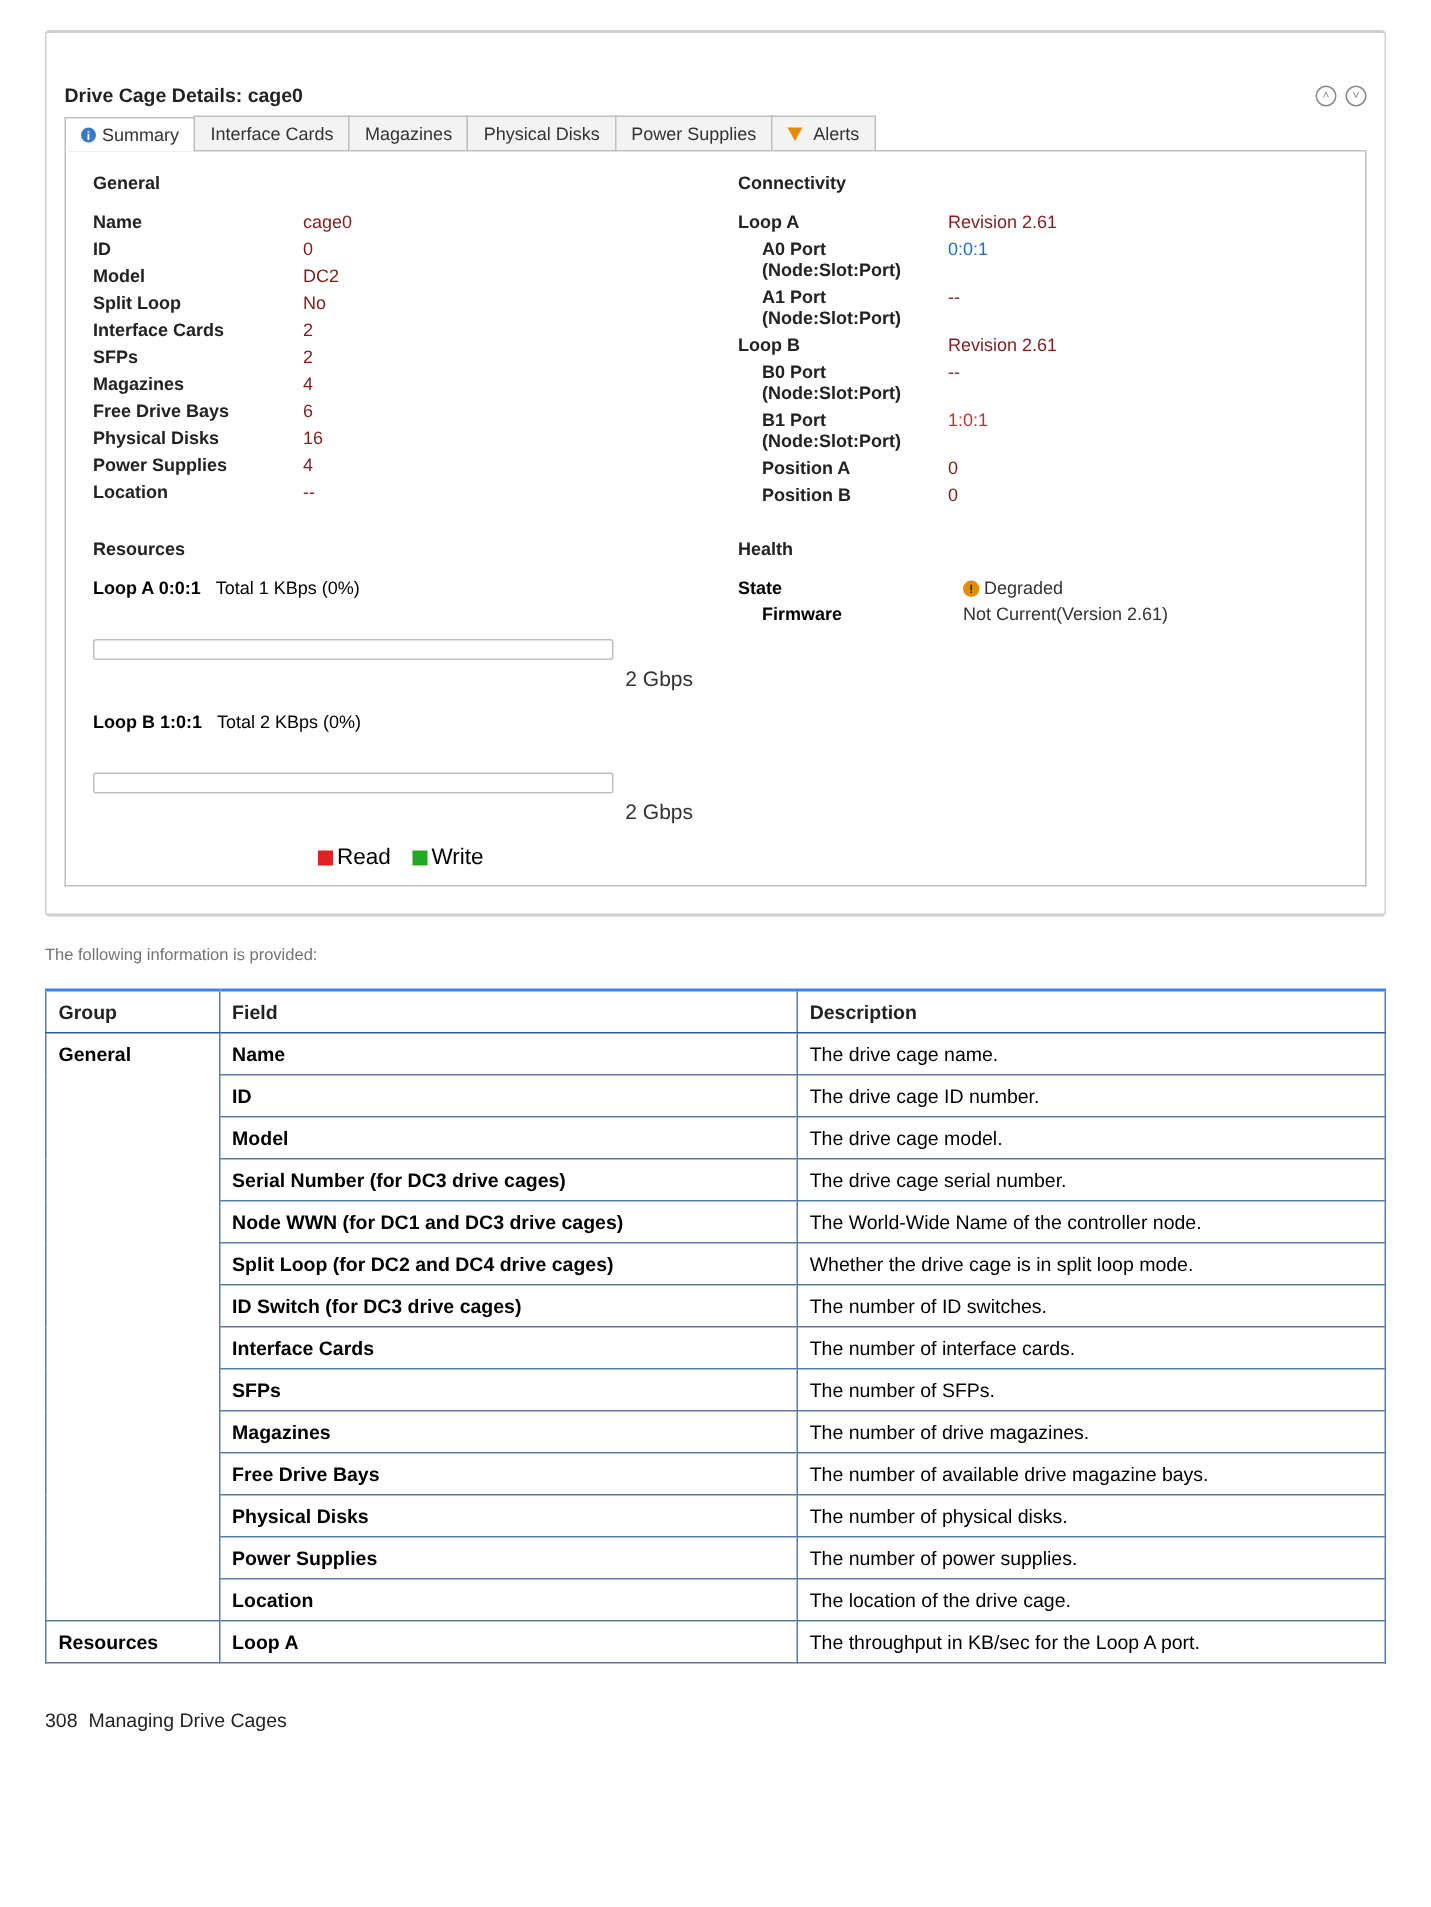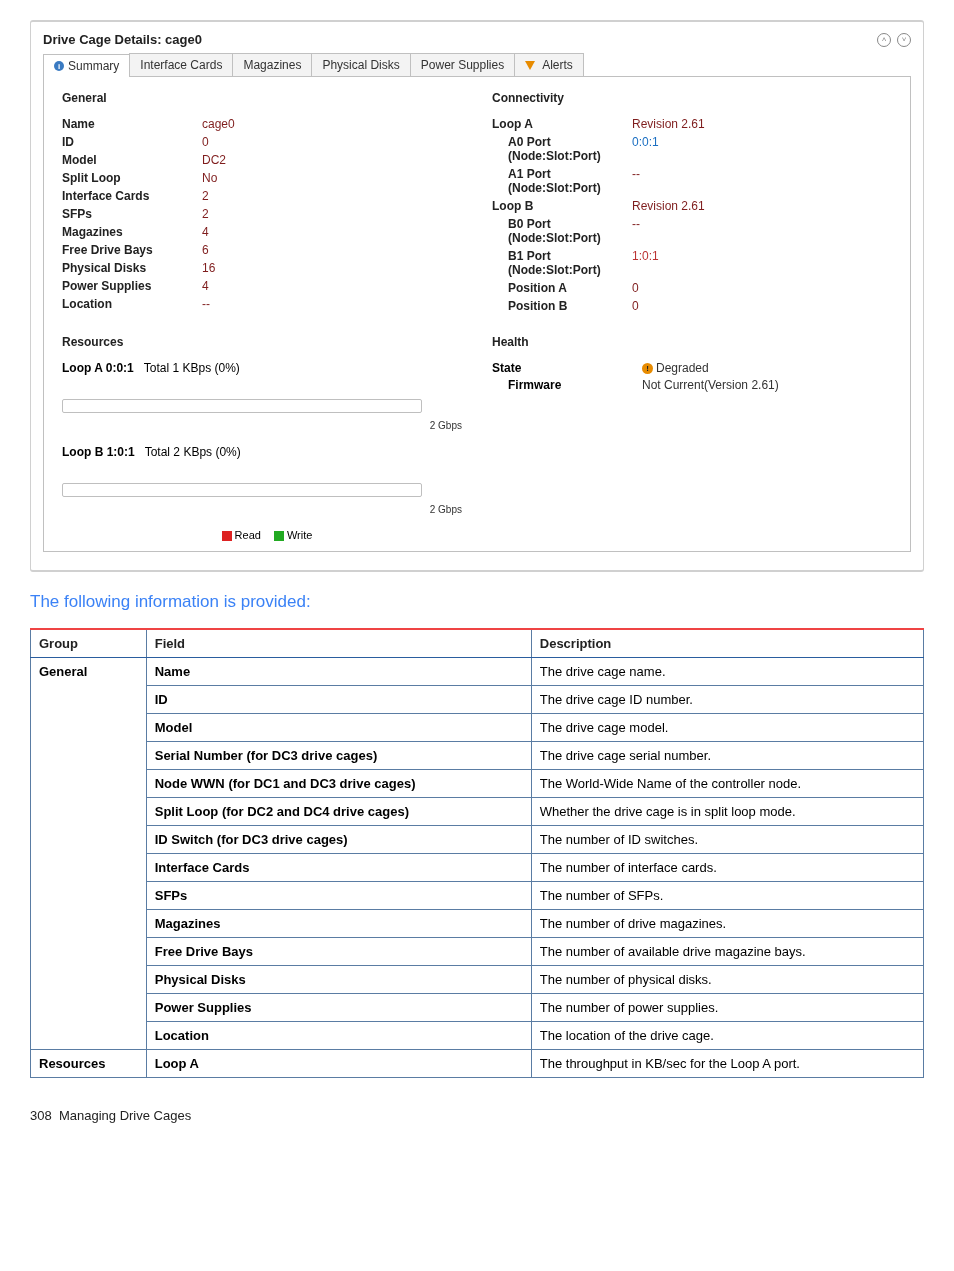--- a/index.html
+++ b/index.html
@@ -1,18 +1,18 @@
 <!DOCTYPE html>
 <html><head>
 <meta charset="utf-8">
 <style>
   * { box-sizing: border-box; margin: 0; padding: 0; }
   body { font-family: Arial, Helvetica, sans-serif; background: #fff; color: #000; padding: 20px 30px; width: 954px; }
   .panel { border: 1px solid #d0d0d0; border-top: 2px solid #d0d0d0; border-bottom: 2px solid #d0d0d0; border-radius: 3px; padding: 10px 12px 18px; background: #fff; }
-  .panel-title-row { display: flex; justify-content: space-between; align-items: center; margin-bottom: 6px; }
+  .panel-title-row { display: flex; justify-content: space-between; align-items: center; margin-bottom: 6px; margin-top: 24px; }
   .panel-title { font-weight: bold; font-size: 13px; color: #222; }
   .title-icons { display: flex; gap: 6px; }
   .circ-icon { width: 14px; height: 14px; border: 1px solid #888; border-radius: 50%; display: inline-flex; align-items: center; justify-content: center; font-size: 8px; color: #888; }
   .tabs { display: flex; border-bottom: 1px solid #c0c0c0; font-size: 12px; }
   .tab { padding: 4px 10px; border: 1px solid #c0c0c0; border-bottom: none; background: #f3f3f3; margin-right: -1px; display: flex; align-items: center; gap: 4px; color: #333; }
   .tab.active { background: #fff; position: relative; top: 1px; }
   .tab-icon-info { width: 10px; height: 10px; border-radius: 50%; background: #3a7ac2; color: #fff; font-size: 8px; display: inline-flex; align-items: center; justify-content: center; font-weight: bold; }
   .content { border: 1px solid #c0c0c0; border-top: none; padding: 14px 18px 10px; font-size: 12px; }
   .row2 { display: flex; }
   .col { flex: 1; }
@@ -20,39 +20,39 @@
   .section-head { font-weight: bold; color: #222; margin-bottom: 12px; font-size: 12px; }
   .kv { display: flex; margin-bottom: 4px; }
   .kv .k { font-weight: bold; width: 140px; color: #222; }
   .kv .k.sub { padding-left: 16px; }
   .kv .v { color: #7f1d1d; }
   .v.link-blue { color: #1b6fc2; }
   .v.link-red { color: #b33; }
   .resources-block { margin-top: 18px; }
   .bar-wrap { margin-top: 6px; margin-bottom: 14px; display:flex; align-items:center; gap:8px;}
   .bar { flex:1; height: 14px; border: 1px solid #bfbfbf; background: #fff; border-radius:2px;}
-  .bar-label { font-size: 10px; color:#333; white-space:nowrap;margin-top:39px;}
+  .bar-label { font-size: 14px; color:#333; white-space:nowrap;margin-top:39px;}
   .loop-head { font-size:12px; }
   .loop-head .b { font-weight:bold; }
-  .legend { text-align:center; font-size:11px; margin-top:6px;}
+  .legend { text-align:center; font-size:15px; margin-top:6px;}
   .sw { display:inline-block; width:10px; height:10px; vertical-align:middle; margin:0 3px 0 10px;}
   .sw.red{background:#d22;}
   .sw.green{background:#2a2;}
   .health-block { margin-top: 18px; }
   .health-row { display:flex; margin-bottom:3px; font-size:12px;}
   .health-row .hk { font-weight:bold; width:150px; }
   .health-row .hk.sub { padding-left:16px; }
   .health-row .hv { color:#333; flex:1;}
   .alert-icon { display:inline-block; width:0; height:0; border-left:5px solid transparent; border-right:5px solid transparent; border-top:9px solid #e78b00; vertical-align:middle; margin-right:3px;}
   .deg-icon { display:inline-block; width:11px; height:11px; border-radius:50%; background:#e78b00; color:#222; font-size:8px; text-align:center; line-height:11px; font-weight:bold; vertical-align:middle; margin-right:3px;}
-  .body-text { font-family: "Segoe UI Light", "Segoe UI", Arial, sans-serif; font-size: 17px; margin: 20px 0 16px; color:#3b82f6;}
+  .body-text { font-family: "Segoe UI Light", "Segoe UI", Arial, sans-serif; font-size: 11px; margin: 20px 0 16px; color:#737373;}
   table.info { border-collapse: collapse; width: 100%; font-size: 13px; }
   table.info th, table.info td { border: 1px solid #5a7ca3; padding: 6px 8px; text-align:left; vertical-align:top; font-family: "Segoe UI", Arial, sans-serif;}
   table.info th { font-weight:bold; color:#222;}
-  table.info thead th { border-top: 2px solid #ef4444; border-bottom: 1px solid #2a5d9e; }
+  table.info thead th { border-top: 2px solid #3b82f6; border-bottom: 1px solid #2a5d9e; }
   table.info td.field { font-weight:bold; }
   .footer { font-family: "Segoe UI", Arial, sans-serif; font-size:13px; margin-top:30px; color:#222;}
 </style>
 </head>
 <body>
 
 <div class="panel">
   <div class="panel-title-row">
     <div class="panel-title">Drive Cage Details: cage0</div>
     <div class="title-icons">

